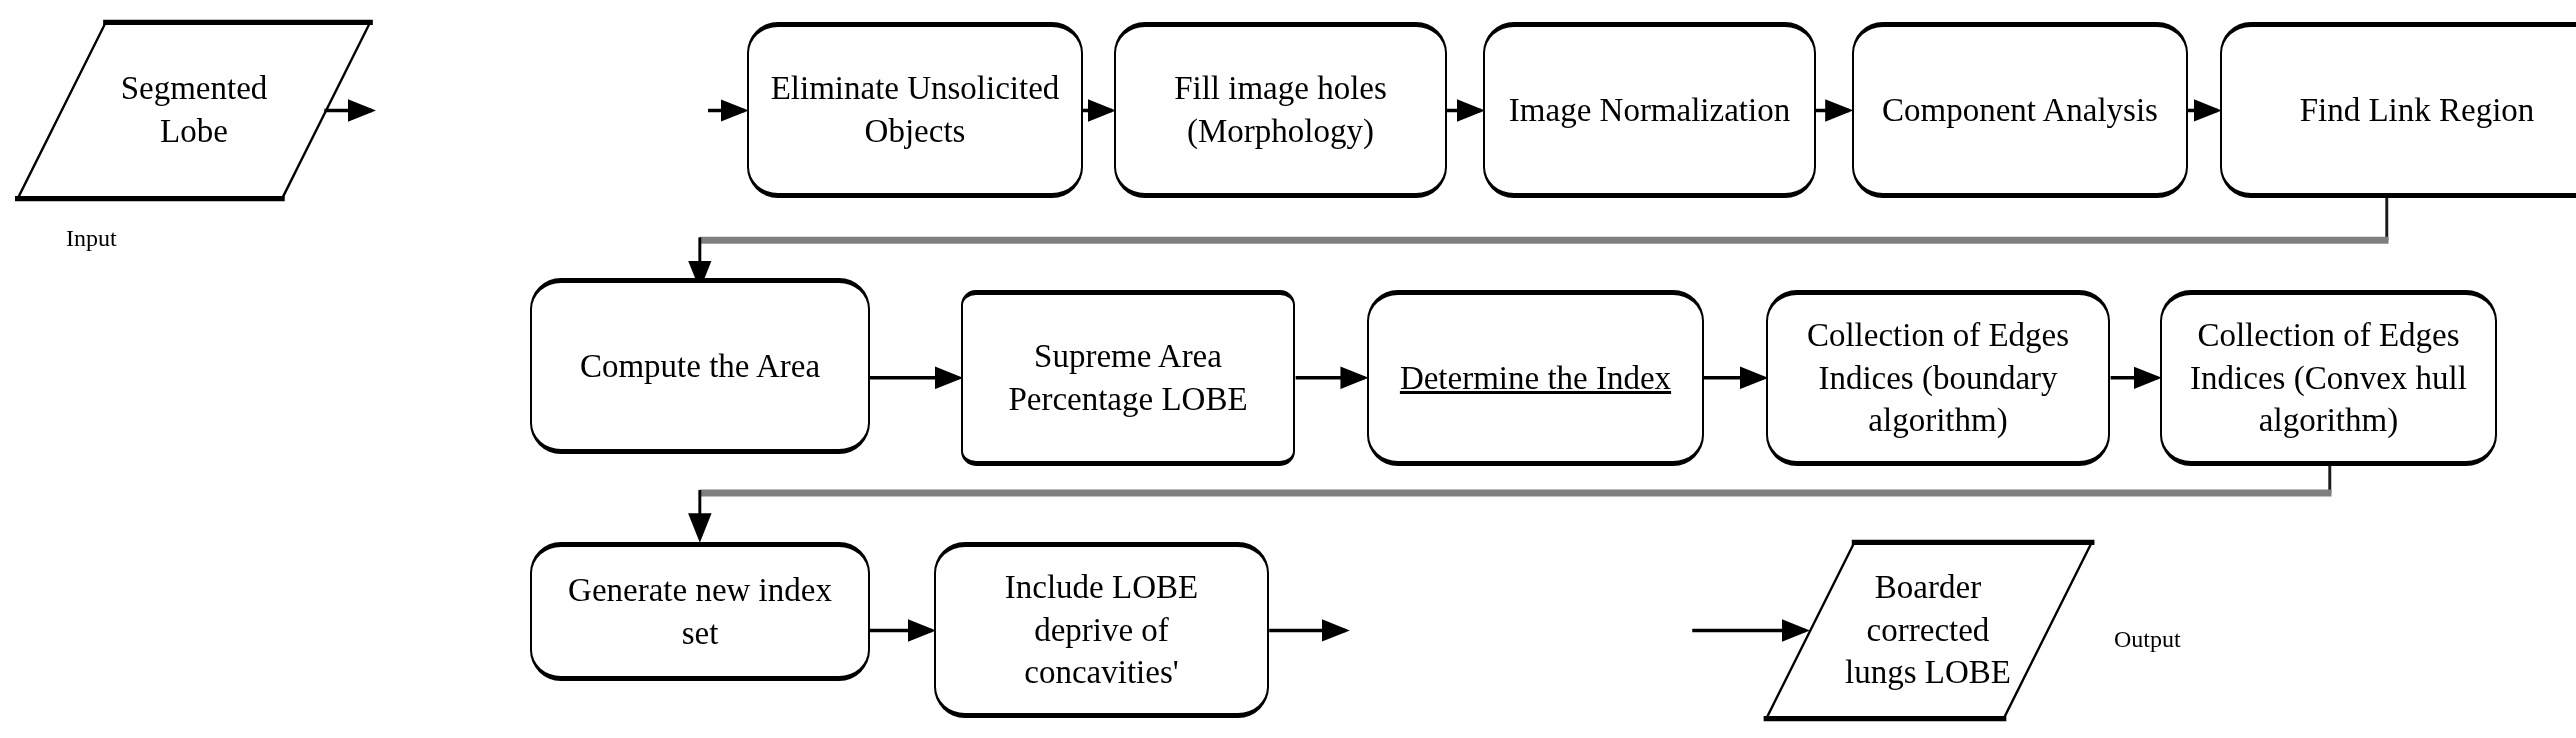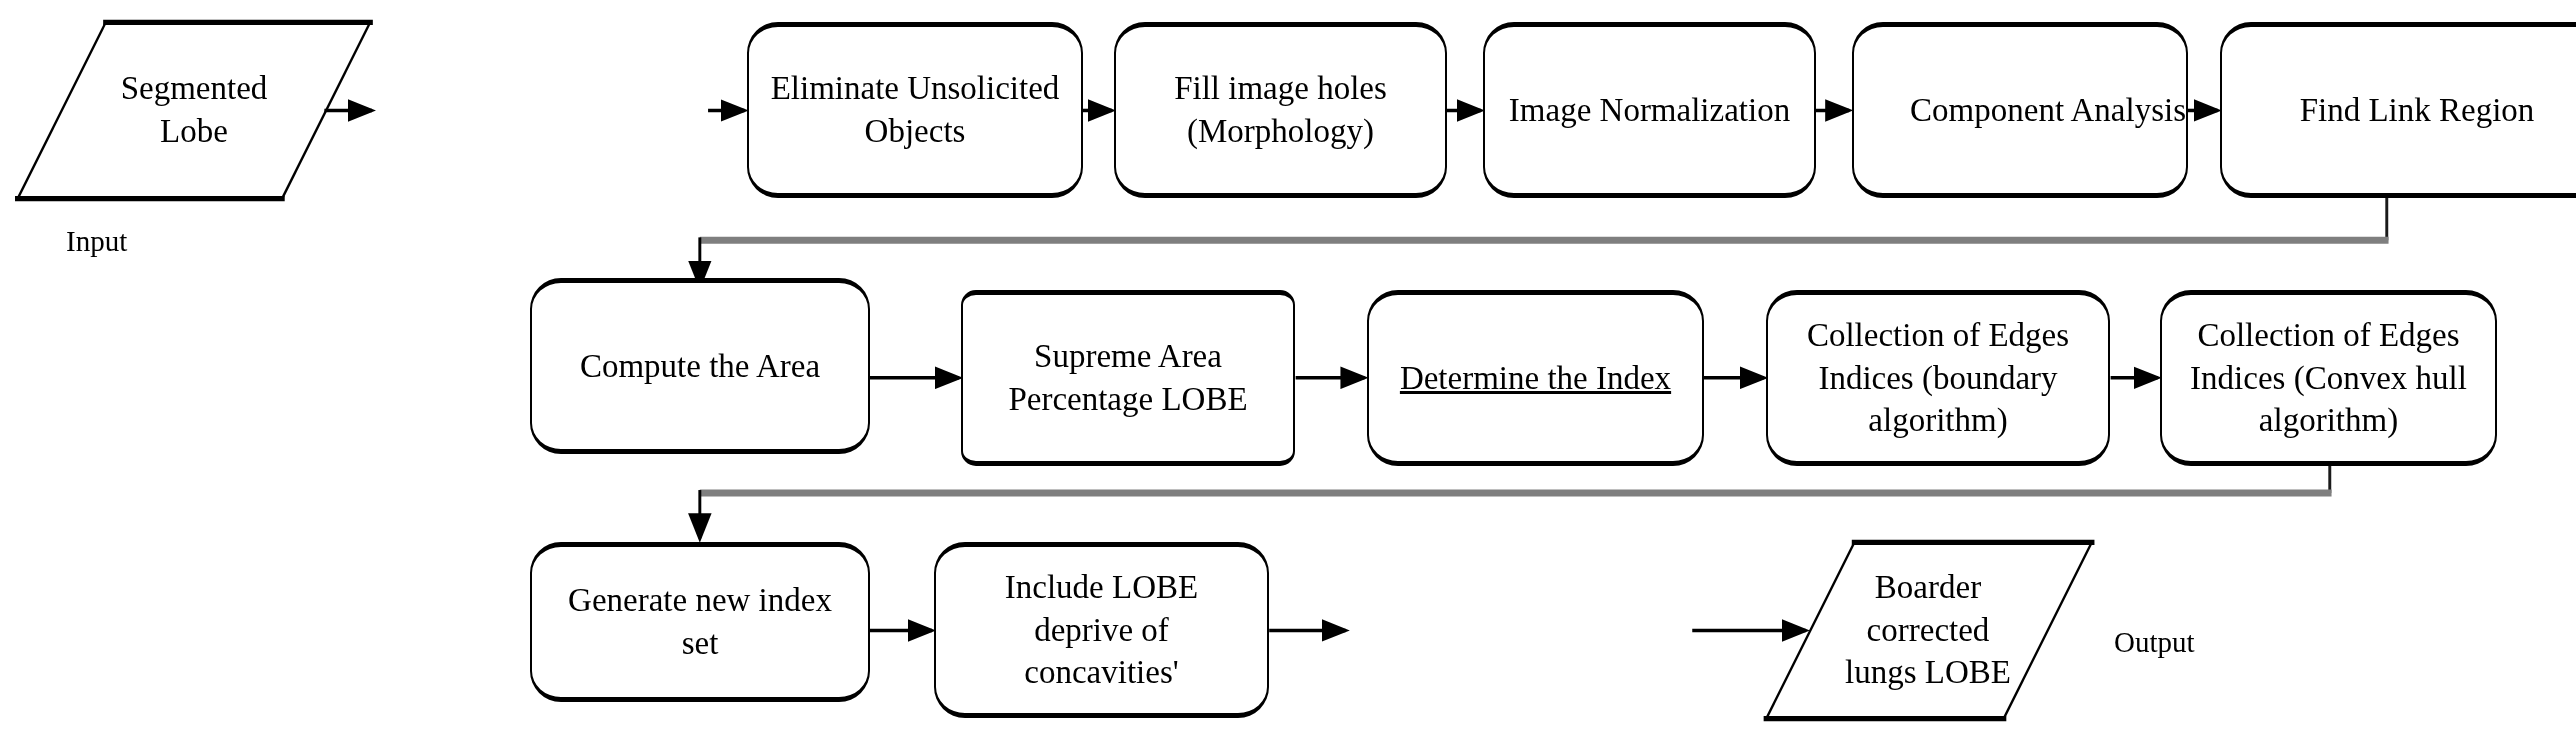--- a/index.html
+++ b/index.html
@@ -29,21 +29,21 @@
     justify-content: center;
   }
   .label {
     font-size: 33px;
     line-height: 1.3;
     text-align: center;
     white-space: pre-line;
   }
   .free-label {
     position: absolute;
-    font-size: 29px;
+    font-size: 24px;
     line-height: 1.2;
     white-space: pre;
   }
   .pgram-label {
     position: absolute;
     display: flex;
     align-items: center;
     justify-content: center;
     text-align: center;
   }
@@ -122,21 +122,21 @@
     <span class="label">Eliminate Unsolicited
 Objects</span>
   </div>
   <div class="node" style="left:1483px; top:22px; width:333px; height:176px;">
     <span class="label">Image Normalization</span>
   </div>
   <div class="node" style="left:1114px; top:22px; width:333px; height:176px;">
     <span class="label">Fill image holes
 (Morphology)</span>
   </div>
-  <div class="node" style="left:1852px; top:22px; width:336px; height:176px;justify-content:flex-end;">
+  <div class="node" style="left:1852px; top:22px; width:336px; height:176px;">
     <span class="label">Component Analysis</span>
   </div>
   <div class="node" style="left:2220px; top:22px; width:394px; height:176px;">
     <span class="label">Find Link Region</span>
   </div>
 
   <div class="node" style="left:530px; top:278px; width:340px; height:176px;">
     <span class="label">Compute the Area</span>
   </div>
   <div class="node" style="left:961px; top:290px; width:334px; height:176px;border-radius:15px;">
@@ -150,21 +150,21 @@
     <span class="label">Collection of Edges
 Indices (boundary
 algorithm)</span>
   </div>
   <div class="node" style="left:2160px; top:290px; width:337px; height:176px;">
     <span class="label">Collection of Edges
 Indices (Convex hull
 algorithm)</span>
   </div>
 
-  <div class="node" style="left:530px; top:542px; width:340px; height:160px;">
+  <div class="node" style="left:530px; top:542px; width:340px; height:139px;">
     <span class="label">Generate new index
 set</span>
   </div>
   <div class="node" style="left:934px; top:542px; width:335px; height:176px;">
     <span class="label">Include LOBE
 deprive of
 concavities'</span>
   </div>
 
   <div class="free-label" style="left:66px; top:224px;">Input</div>

